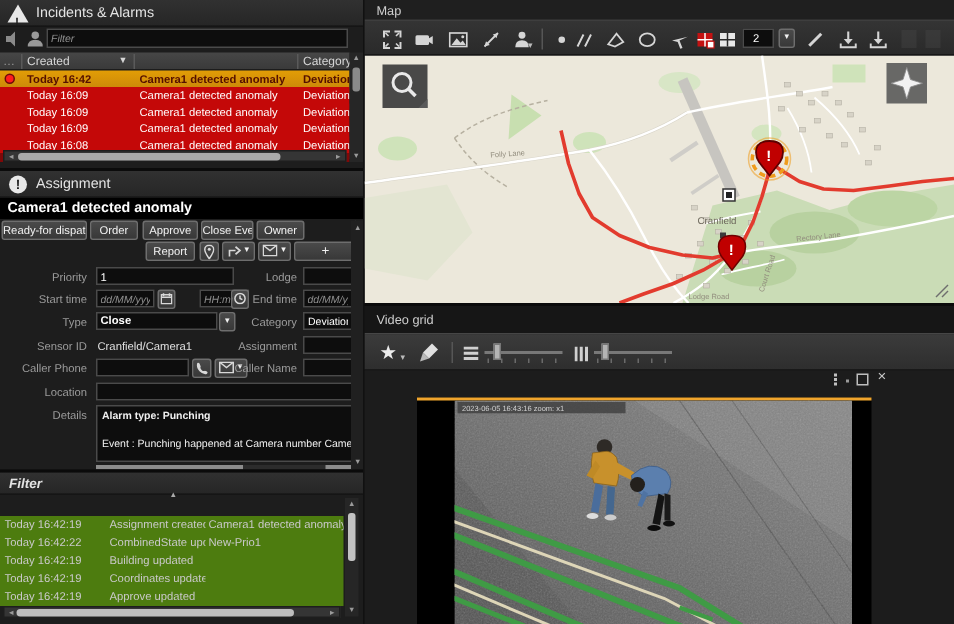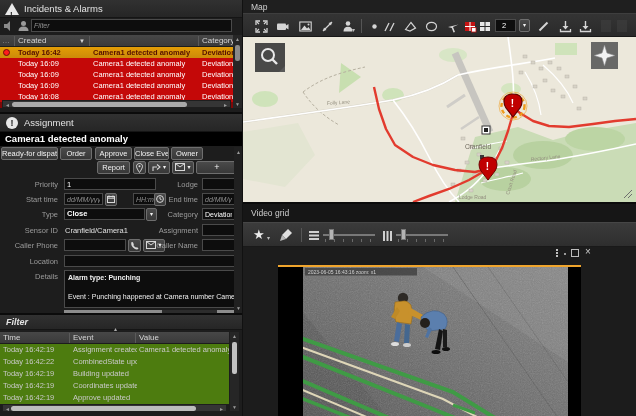--- a/index.html
+++ b/index.html
@@ -214,35 +214,29 @@
     <span class="vsar" style="top:2px;left:2px">▲</span>
     <span class="vsar" style="bottom:2px;left:2px">▼</span>
   </div>
 </div>
 
 <div class="panel" id="evt" style="left:0;top:313px;width:242px;height:103px;background:#1d1d1d;border-top:2px solid #0b0b0b">
   <div class="phead" style="height:15px;line-height:15px">
     <span class="t" style="left:6px;font-style:italic;font-weight:bold;font-size:9px">Filter</span>
   </div>
   <span style="position:absolute;left:114px;top:10px;font-size:6px;color:#aaa">▴</span>
-  <div class="thead" style="left:0;top:17px;width:229px;height:12px">
-    <div class="cell" style="left:3px;width:60px">Time</div>
-    <div class="csep" style="left:69px"></div>
-    <div class="cell" style="left:73px;width:58px">Event</div>
-    <div class="csep" style="left:135px"></div>
-    <div class="cell" style="left:139px;width:85px">Value</div>
-  </div>
   <div class="erow" style="top:29px">
     <div class="cell" style="left:3px;width:64px">Today 16:42:19</div>
     <div class="cell" style="left:73px;width:64px">Assignment created</div>
     <div class="cell" style="left:139px;width:90px">Camera1 detected anomaly</div>
   </div>
   <div class="erow" style="top:41px">
     <div class="cell" style="left:3px;width:64px">Today 16:42:22</div>
     <div class="cell" style="left:73px;width:64px">CombinedState updat...</div>
+    <div class="cell" style="left:139px;width:90px">New-Prio1</div>
   </div>
   <div class="erow" style="top:53px">
     <div class="cell" style="left:3px;width:64px">Today 16:42:19</div>
     <div class="cell" style="left:73px;width:64px">Building updated</div>
     <div class="cell" style="left:139px;width:90px"></div>
   </div>
   <div class="erow" style="top:65px">
     <div class="cell" style="left:3px;width:64px">Today 16:42:19</div>
     <div class="cell" style="left:73px;width:64px">Coordinates updated</div>
     <div class="cell" style="left:139px;width:90px"></div>

